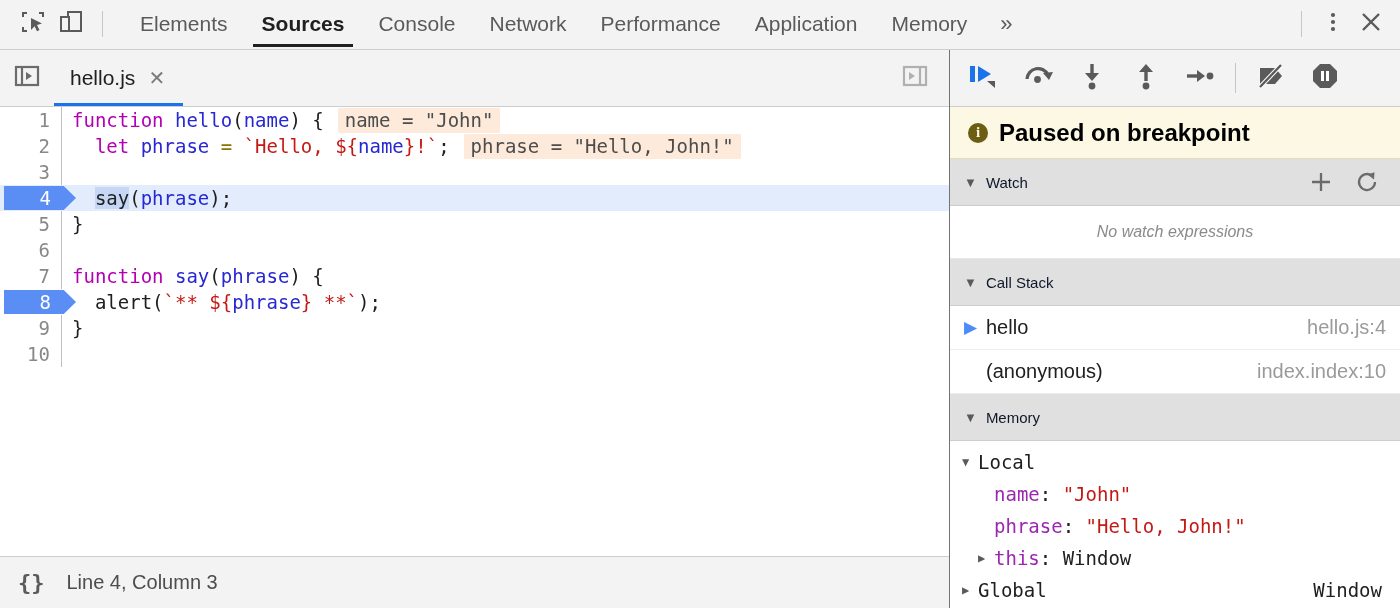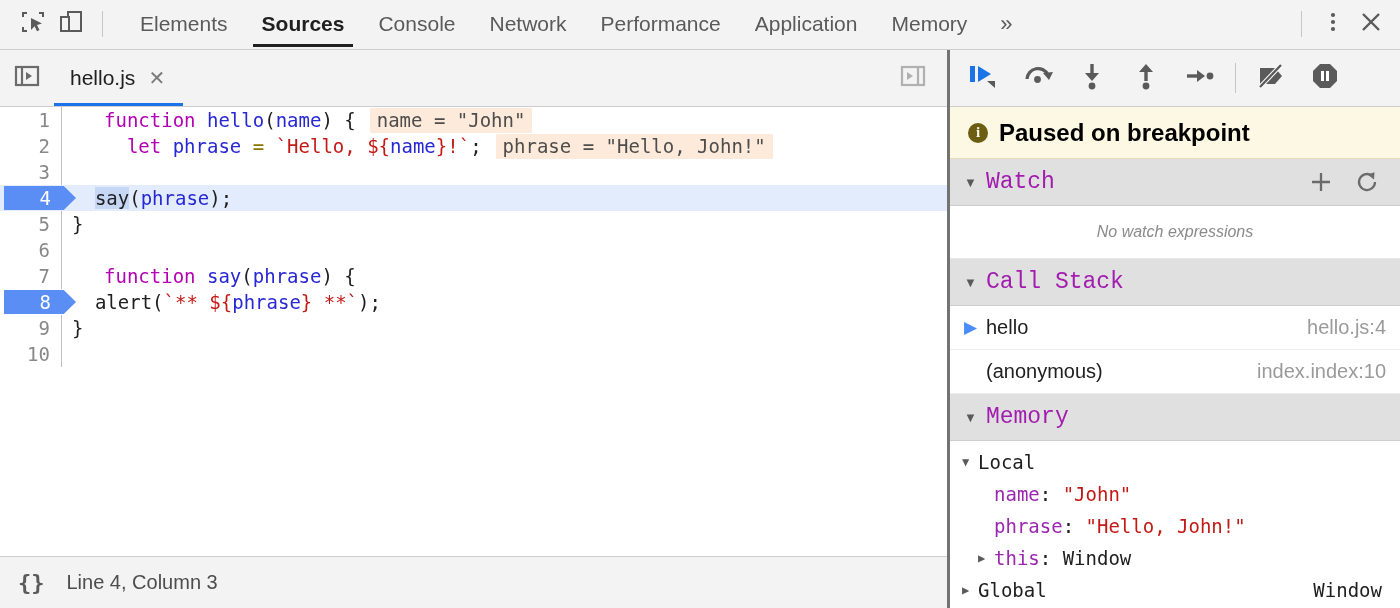--- a/index.html
+++ b/index.html
@@ -36,21 +36,21 @@
   .panel-tab.selected { color: #202020; font-weight: 700; }
   .panel-tab.selected::after {
     content: ""; position: absolute; left: 8px; right: 8px; bottom: 0;
     height: 3px; background: #202020;
   }
   .tb-right { margin-left: auto; display: flex; align-items: center; }
   .chev-more { font-size: 22px; color: #5a5a5a; padding: 0 16px; cursor: pointer; }
 
   
   .main { flex: 1; display: flex; min-height: 0; }
-  .left-pane { width: 950px; min-width: 950px; display: flex; flex-direction: column; border-right: 3px solid #737373; }
+  .left-pane { width: 950px; min-width: 950px; display: flex; flex-direction: column; border-right: 1px solid #737373; }
   .right-pane { flex: 1; display: flex; flex-direction: column; background: #fff; overflow: hidden; }
 
   
   .editor-tabstrip {
     height: 57px; min-height: 57px;
     background: #f3f3f3;
     border-bottom: 1px solid #cdcdcd;
     display: flex; align-items: stretch;
     position: relative;
   }
@@ -93,21 +93,21 @@
   .bp-marker {
     position: absolute; left: 4px; top: 1px;
     width: 72px; height: 24px;
     background: #5b8ef4;
     clip-path: polygon(0 0, 83% 0, 100% 50%, 83% 100%, 0 100%);
     z-index: 1;
   }
   .code-text { padding-left: 10px; height: 26px; display: flex; align-items: center; }
 
   
-  .t-kw   { color: #b300b3; margin-left: 32px; }
+  .t-kw   { color: #b300b3; }
   .t-id   { color: #2727d4; }
   .t-str  { color: #c41a16; }
   .t-plain{ color: #202020; }
   .t-op   { color: #8b7500; }
   .t-sel  { background: #c6d6f5; }
   .hint {
     background: #fdeada; color: #4d4d4d;
     padding: 1px 7px 2px 7px; margin-left: 14px;
     border-radius: 1px;
   }
@@ -147,21 +147,21 @@
     font-family: "Liberation Serif", serif;
   }
 
   .sec-header {
     height: 47px; min-height: 47px;
     background: #e0e0e0; border-bottom: 1px solid #cdcdcd;
     display: flex; align-items: center; padding: 0 14px 0 14px;
     cursor: pointer;
   }
   .tri { font-size: 13px; color: #5a5a5a; margin-right: 9px; }
-  .sec-title { font-size: 23px; color: #a21caf; font-family: Liberation Mono, monospace; }
+  .sec-title { font-size: 15px; color: #0f172a; }
   .sec-actions { margin-left: auto; display: flex; align-items: center; gap: 20px; padding-right: 6px; }
   .sec-ico { cursor: pointer; display: flex; align-items: center; justify-content: center; }
 
   .empty-note {
     height: 53px; display: flex; align-items: center; justify-content: center;
     font-size: 16px; color: #8a8a8a; font-style: italic;
     border-bottom: 1px solid #e8e8e8;
   }
 
   .stack-row {

